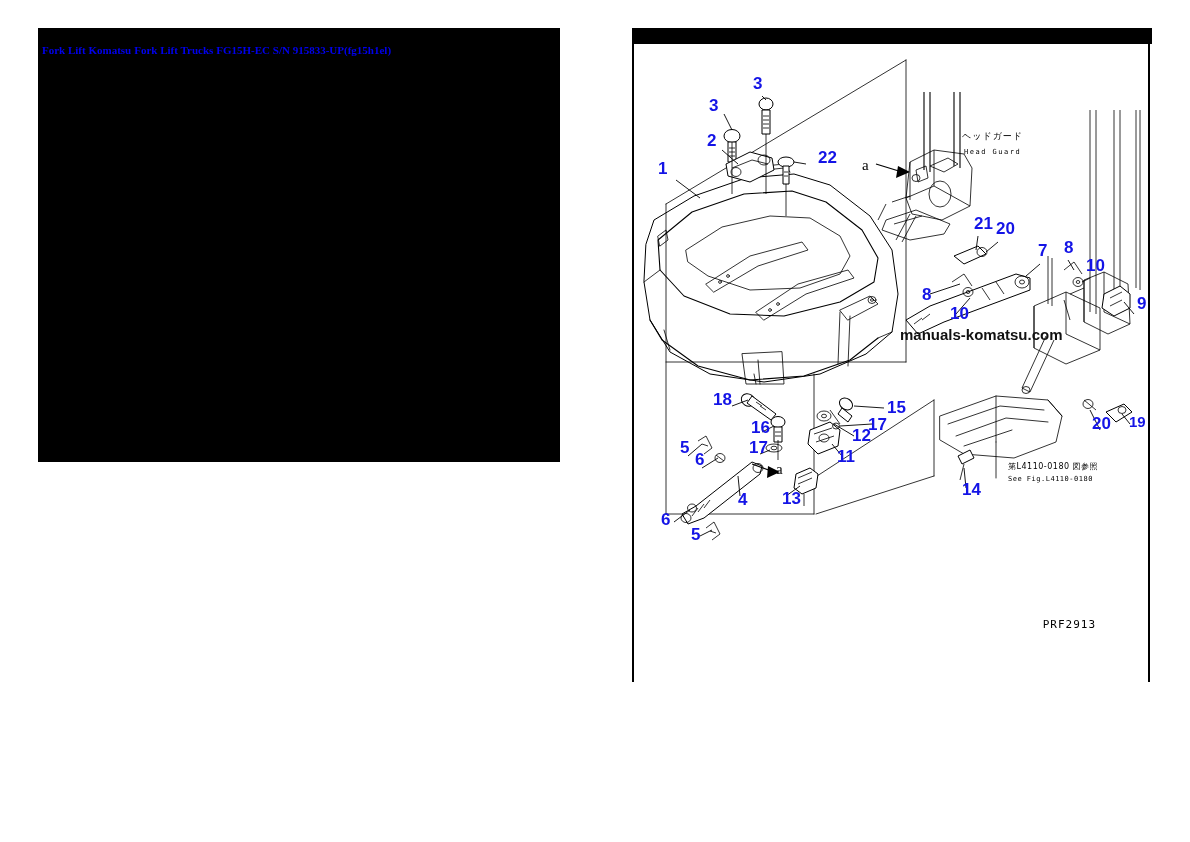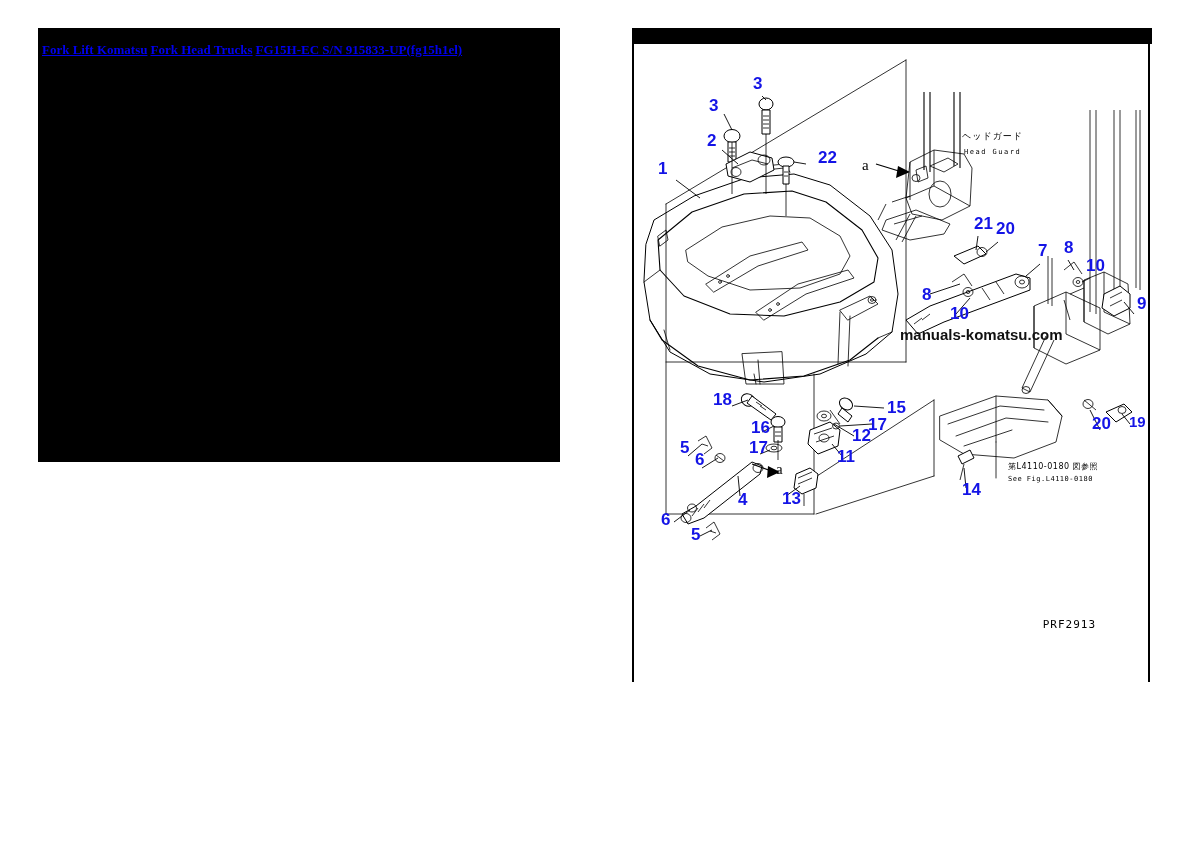--- a/index.html
+++ b/index.html
@@ -34,23 +34,22 @@
     left: 4px;
     top: 16px;
     white-space: nowrap;
     font-family: "Liberation Serif", serif;
     font-size: 11px;
     line-height: 12px;
     letter-spacing: 0px;
   }
   #breadcrumb a {
     color: #0000ee;
-    text-decoration: underline;
     font-weight: bold;
-    font-size: 13px;
+    font-size: 11px;
   }
   #breadcrumb .crumb-sep { display: inline-block; width: 3px; }
 
   
   #diagram-frame {
     position: absolute;
     left: 632px;
     top: 28px;
     width: 518px;
     height: 654px;
@@ -136,21 +135,21 @@
   .part-fill { fill: #ffffff; stroke: #000000; stroke-width: 1; }
   .lead { stroke: #000000; fill: none; stroke-width: 0.9; }
 </style>
 </head>
 <body>
 
 <div id="page">
 
   <div id="left-panel">
     <div id="breadcrumb">
-      <a>Fork Lift Komatsu</a><span class="crumb-sep">&nbsp;</span><a>Fork Head Trucks</a><span class="crumb-sep">&nbsp;</span><a>FG15H-EC S/N 915833-UP(fg15h1el)</a>
+      <a>Fork Lift Komatsu</a><span class="crumb-sep">&nbsp;</span><a>Fork Lift Trucks</a><span class="crumb-sep">&nbsp;</span><a>FG15H-EC S/N 915833-UP(fg15h1el)</a>
     </div>
   </div>
 
   <div id="diagram-frame">
 
     <div id="diagram-topbar"></div>
 
     <div id="diagram-canvas">
       <svg width="514" height="636" viewBox="0 0 514 636" xmlns="http://www.w3.org/2000/svg">
 

